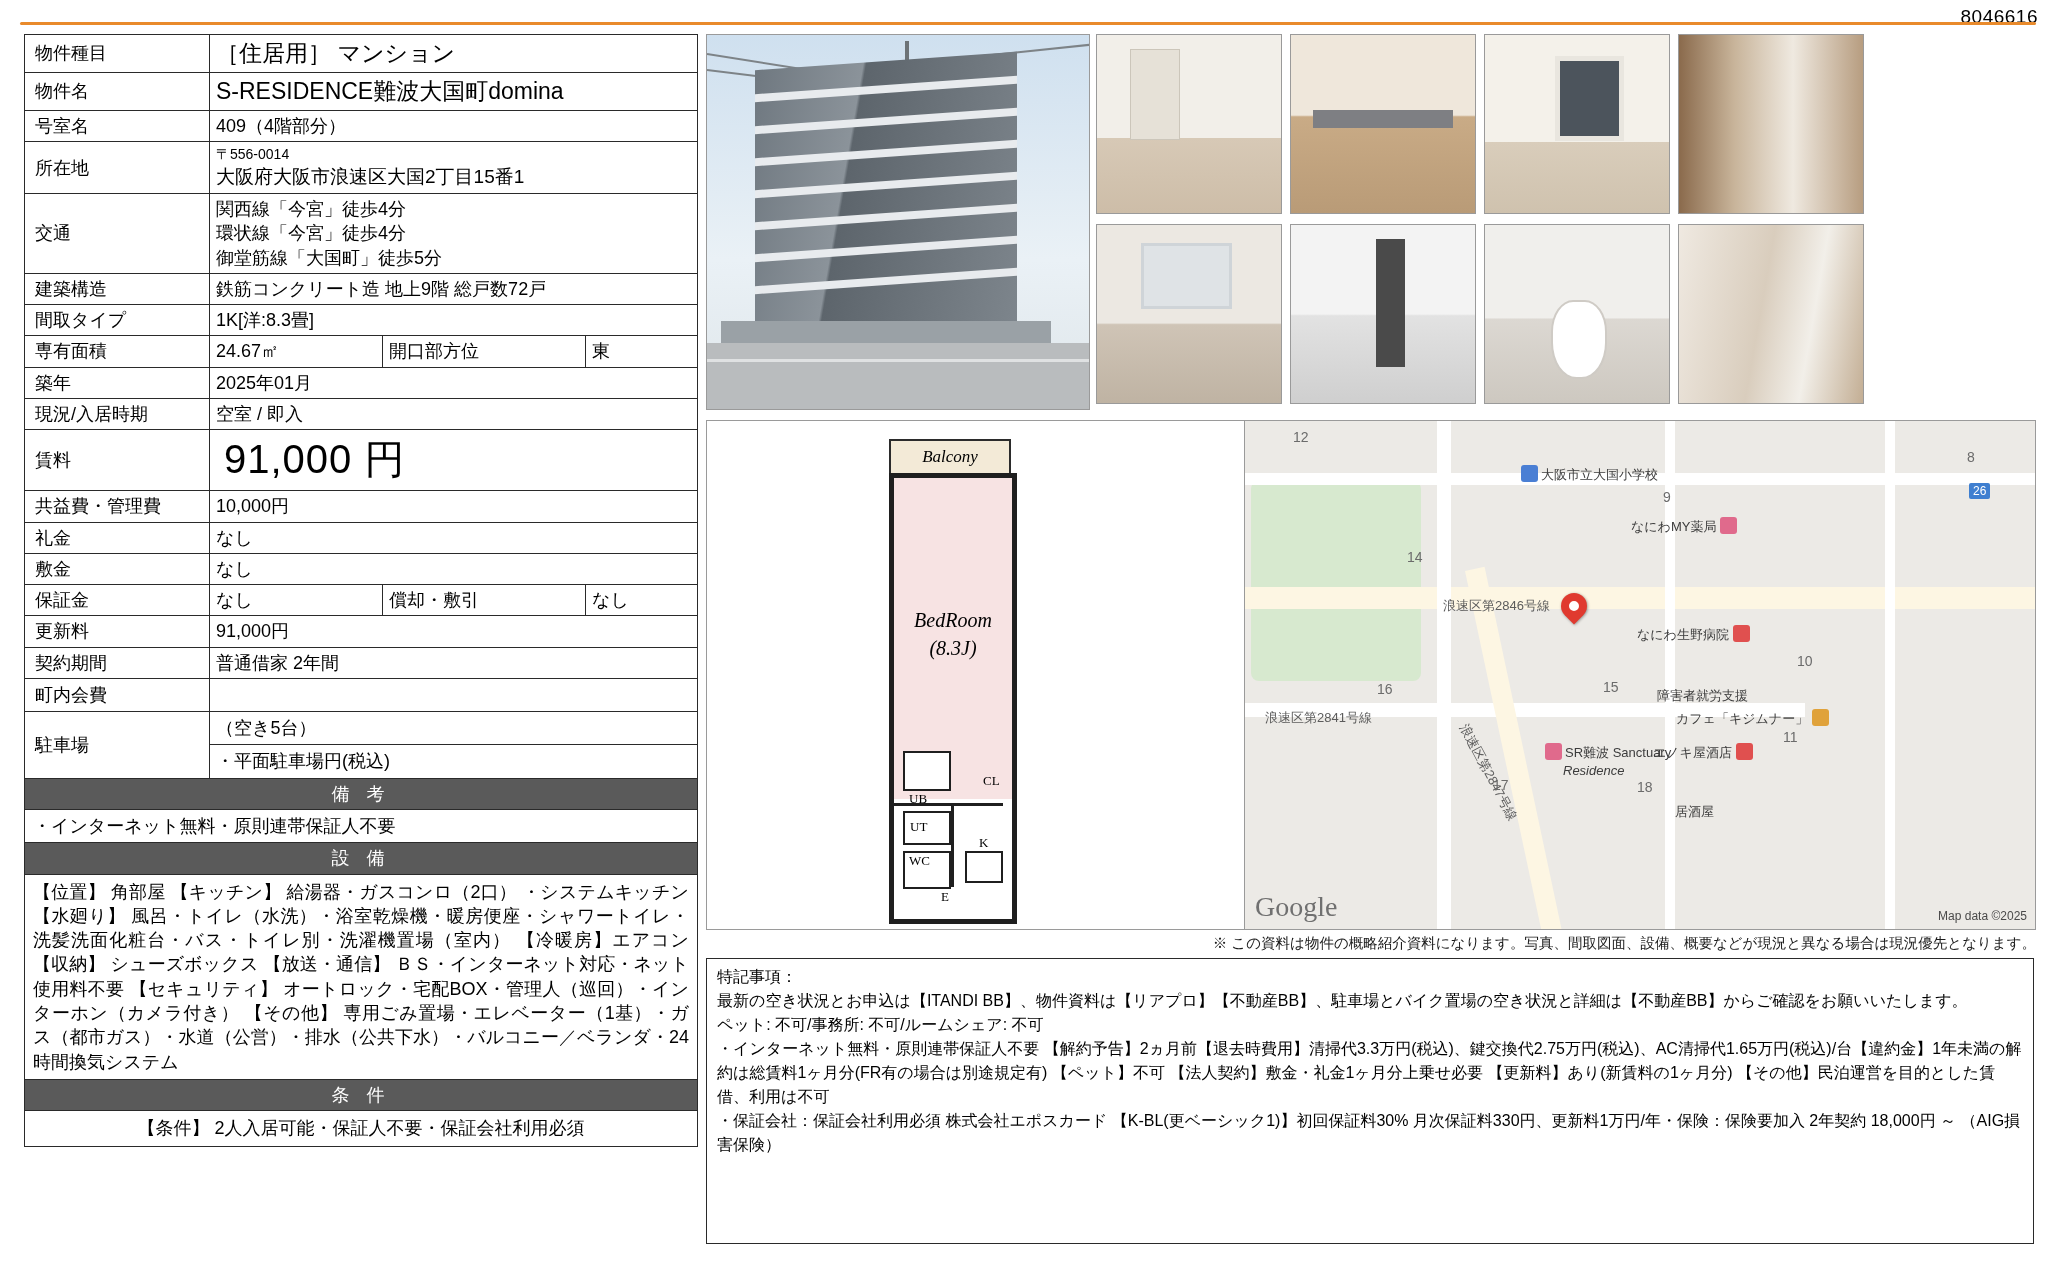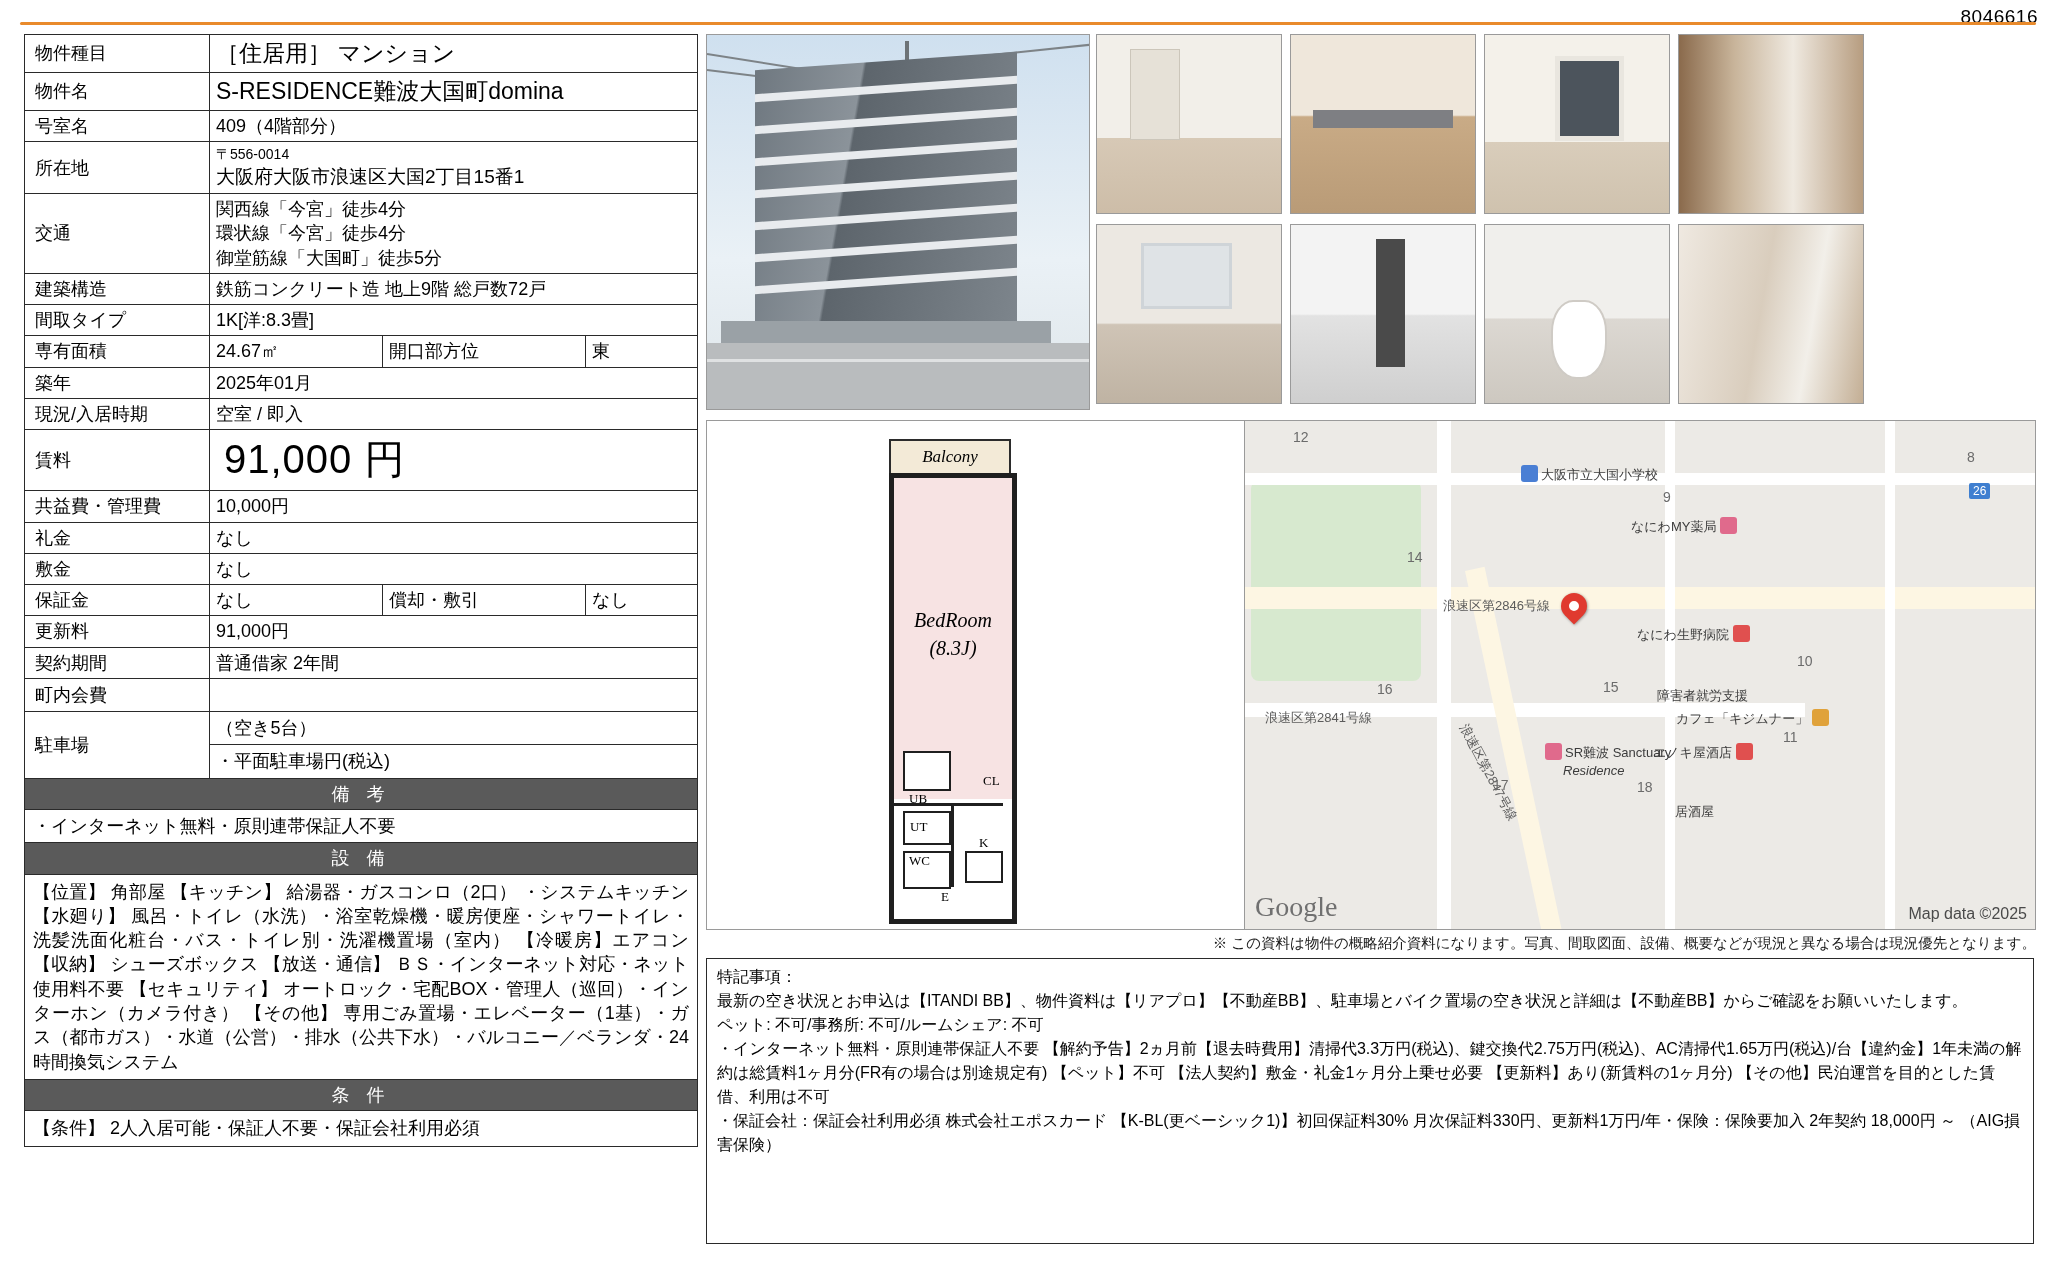--- a/index.html
+++ b/index.html
@@ -87,20 +87,21 @@
   .equip-body {
     font-size: 16px;
     line-height: 1.5;
     padding: 5px 8px !important;
     text-align: justify;
   }
   .cond-body {
     font-size: 17px;
     line-height: 1.45;
     padding: 5px 8px !important;
+    text-align: center;
   }
 
   
   .photo-main {
     position: absolute;
     left: 706px;
     top: 34px;
     width: 382px;
     height: 374px;
     border: 1px solid #9a9a9a;
@@ -219,21 +220,21 @@
   .map-num { position:absolute; color:#6b6b6b; font-size: 14px; }
   .poi { position:absolute; font-size: 13px; color:#3c3c3c; white-space: nowrap; }
   .poi-ico { display:inline-block; width: 17px; height: 17px; border-radius: 3px; vertical-align: -3px; margin-right: 3px; }
   .pin {
     position:absolute; left: 316px; top: 172px; width: 26px; height: 26px;
     background: #e03a2f; border-radius: 50% 50% 50% 0; transform: rotate(-45deg);
     box-shadow: 0 1px 3px rgba(0,0,0,.4);
   }
   .pin:after { content:""; position:absolute; left: 8px; top: 8px; width: 10px; height: 10px; background:#fff; border-radius:50%; }
   .google-wm { position:absolute; left: 10px; bottom: 6px; font-family:"Liberation Serif", serif; font-size: 28px; color:#707070; }
-  .map-attrib { position:absolute; right: 8px; bottom: 6px; font-size: 16px; color:#4a4a4a; }
+  .map-attrib { position:absolute; right: 8px; bottom: 6px; font-size: 12px; color:#4a4a4a; }
   .map-badge { position:absolute; background:#3f7fd0; color:#fff; font-size:12px; padding:1px 4px; border-radius:2px; }
 
   
   .disclaimer {
     position: absolute;
     left: 1152px;
     top: 934px;
     width: 884px;
     font-size: 14.5px;
     color: #1a1a1a;

